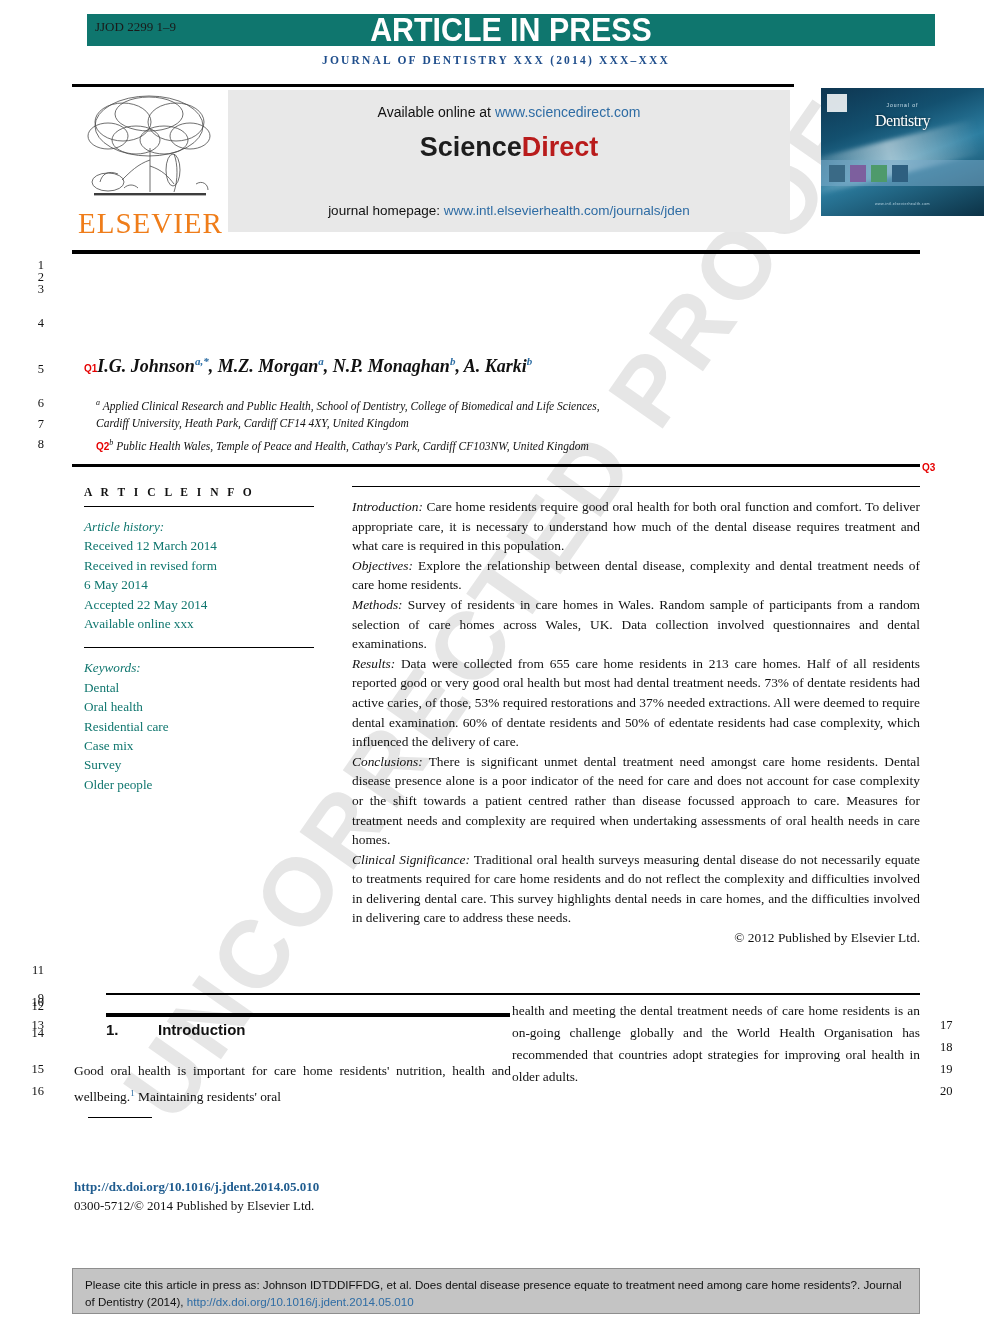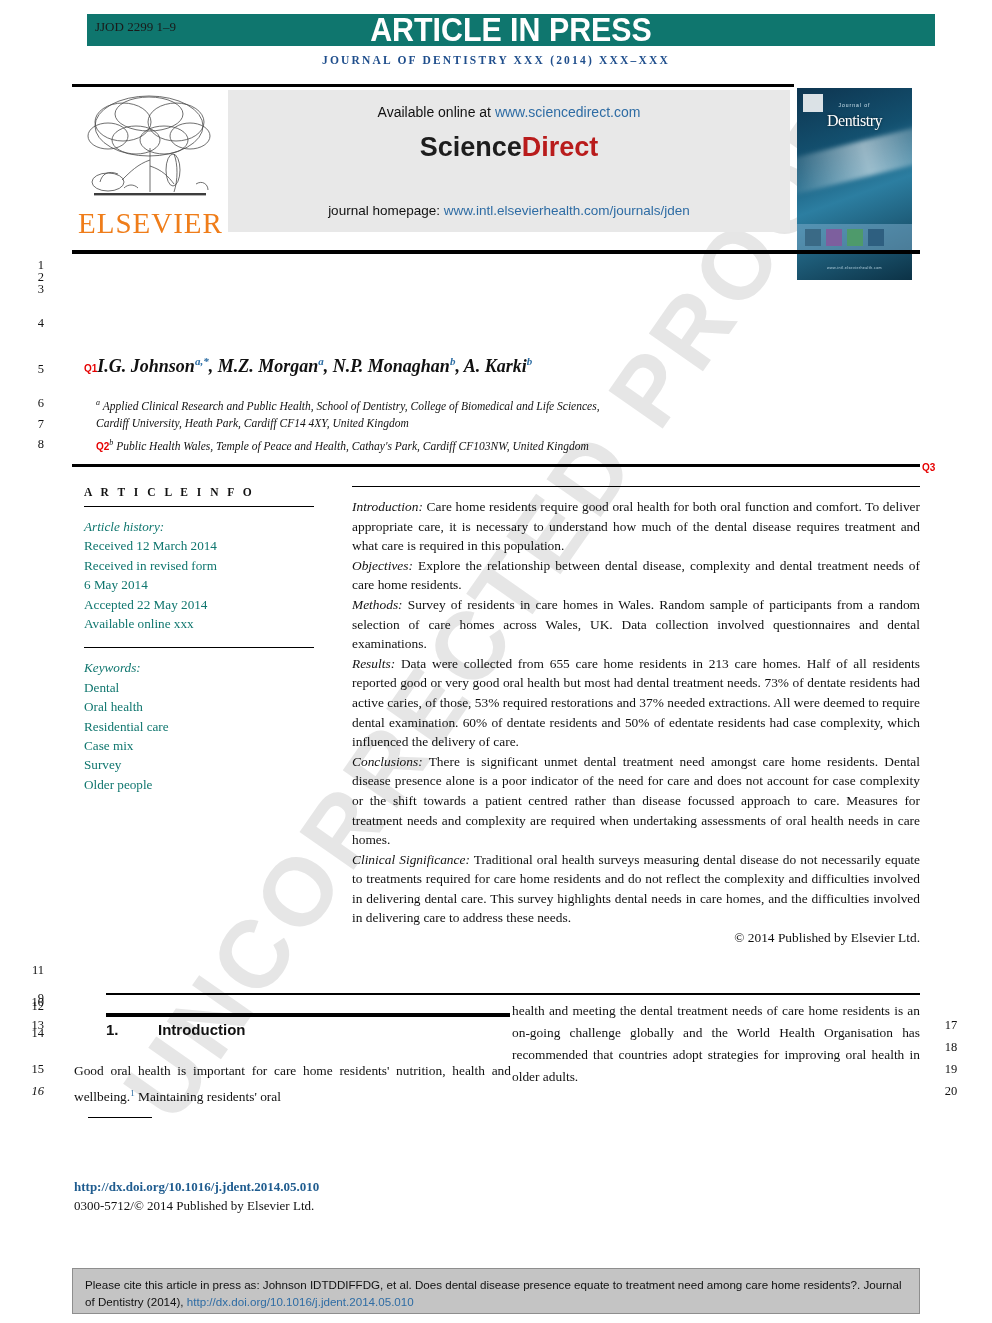--- a/index.html
+++ b/index.html
@@ -148,26 +148,27 @@
     text-align: center;
     font-family: "Liberation Serif", serif;
     font-size: 29px;
     letter-spacing: 1px;
     color: #ef7d1a;
   }
 
   
   .cover {
     position: absolute;
-    left: 797px;
+    left: 821px;
     top: 88px;
     width: 115px;
-    height: 192px;
+    height: 128px;
     background: linear-gradient(160deg,#0e3550 0%, #13506f 30%, #2c7ea1 55%, #0c3246 100%);
     overflow: hidden;
+    padding-left: 48px;
   }
   .cover .cov-title {
     position: absolute;
     left: 0; right: 0;
     top: 24px;
     text-align: center;
     color: #fff;
     font-family: "Liberation Serif", serif;
     font-size: 16px;
     letter-spacing: -0.5px;
@@ -394,21 +395,21 @@
 
   
   .lnum {
     position: absolute;
     font-family: "Liberation Serif", serif;
     font-size: 12.5px;
     color: #111;
     width: 22px;
     text-align: right;
   }
-  .lnum-r { text-align: center; }
+  .lnum-r { text-align: left; }
 </style>
 </head>
 <body>
 
 <div id="page">
 
   <div class="watermark">UNCORRECTED PROOF</div>
 
   <div class="top-banner">
     <span class="top-banner-code">JJOD 2299 1–9</span>
@@ -520,21 +521,21 @@
 
   <div class="col-abs">
     <div class="hr-thin"></div>
     <div class="abs-body">
       <p><span class="lead">Introduction:</span><span> Care home residents require good oral health for both oral function and comfort. To deliver appropriate care, it is necessary to understand how much of the dental disease requires treatment and what care is required in this population.</span></p>
       <p><span class="lead">Objectives:</span><span> Explore the relationship between dental disease, complexity and dental treatment needs of care home residents.</span></p>
       <p><span class="lead">Methods:</span><span> Survey of residents in care homes in Wales. Random sample of participants from a random selection of care homes across Wales, UK. Data collection involved questionnaires and dental examinations.</span></p>
       <p><span class="lead">Results:</span><span> Data were collected from 655 care home residents in 213 care homes. Half of all residents reported good or very good oral health but most had dental treatment needs. 73% of dentate residents had active caries, of those, 53% required restorations and 37% needed extractions. All were deemed to require dental examination. 60% of dentate residents and 50% of edentate residents had case complexity, which influenced the delivery of care.</span></p>
       <p><span class="lead">Conclusions:</span><span> There is significant unmet dental treatment need amongst care home residents. Dental disease presence alone is a poor indicator of the need for care and does not account for case complexity or the shift towards a patient centred rather than disease focussed approach to care. Measures for treatment needs and complexity are required when undertaking assessments of oral health needs in care homes.</span></p>
       <p><span class="lead">Clinical Significance:</span><span> Traditional oral health surveys measuring dental disease do not necessarily equate to treatments required for care home residents and do not reflect the complexity and difficulties involved in delivering dental care. This survey highlights dental needs in care homes, and the difficulties involved in delivering care to address these needs.</span></p>
-      <p class="copyline">© 2014 Published by Elsevier Ltd.</p>
+      <p class="copyline">© 2012 Published by Elsevier Ltd.</p>
     </div>
   </div>
 
   <div class="rule-thin-3"></div>
   <div class="rule-thick-4"></div>
   <div class="intro-head">
     <span class="num">1.</span><span>Introduction</span>
   </div>
 
   <div class="body-l">
@@ -564,20 +565,20 @@
   <div class="lnum" style="left:22px; top:396px;">6</div>
   <div class="lnum" style="left:22px; top:417px;">7</div>
   <div class="lnum" style="left:22px; top:437px;">8</div>
   <div class="lnum" style="left:22px; top:963px;">11</div>
   <div class="lnum" style="left:22px; top:991px;">9</div>
   <div class="lnum" style="left:22px; top:995px;">10</div>
   <div class="lnum" style="left:22px; top:999px;">12</div>
   <div class="lnum" style="left:22px; top:1018px;">13</div>
   <div class="lnum" style="left:22px; top:1026px;">14</div>
   <div class="lnum" style="left:22px; top:1062px;">15</div>
-  <div class="lnum" style="left:22px; top:1084px;font-style:italic;">16</div>
+  <div class="lnum" style="left:22px; top:1084px;">16</div>
 
   <div class="lnum lnum-r" style="left:940px; top:1018px;">17</div>
   <div class="lnum lnum-r" style="left:940px; top:1040px;">18</div>
   <div class="lnum lnum-r" style="left:940px; top:1062px;">19</div>
   <div class="lnum lnum-r" style="left:940px; top:1084px;">20</div>
 
 </div>
 
 </body></html>

